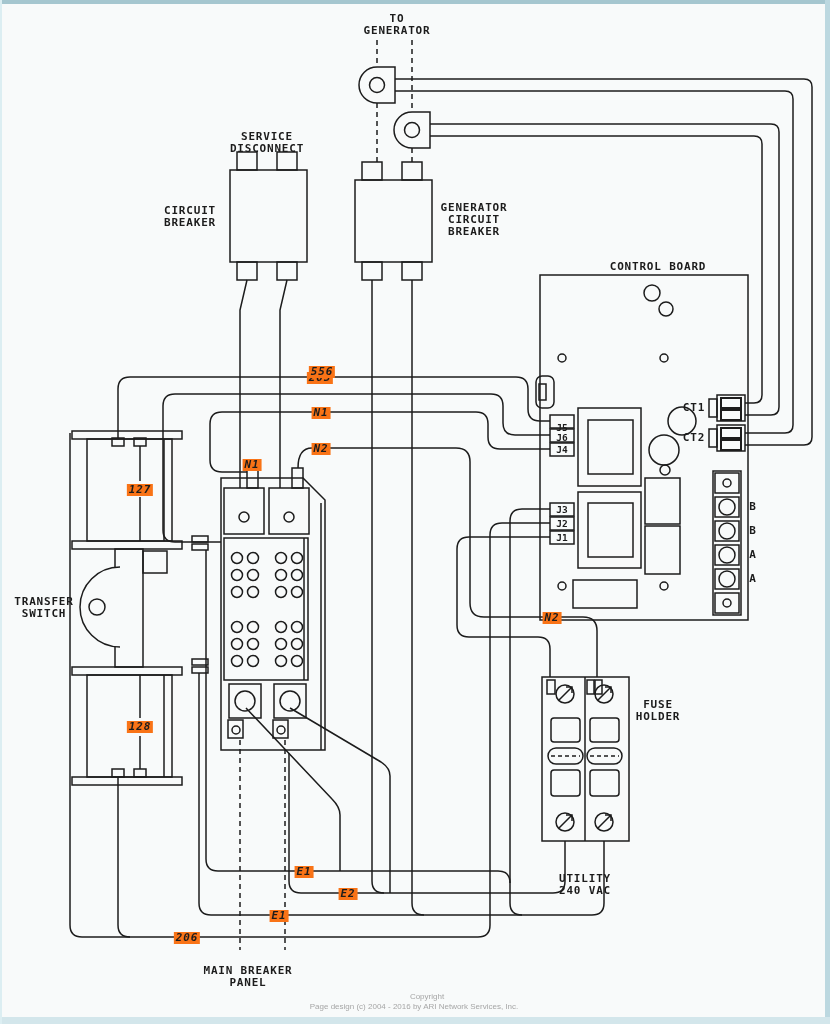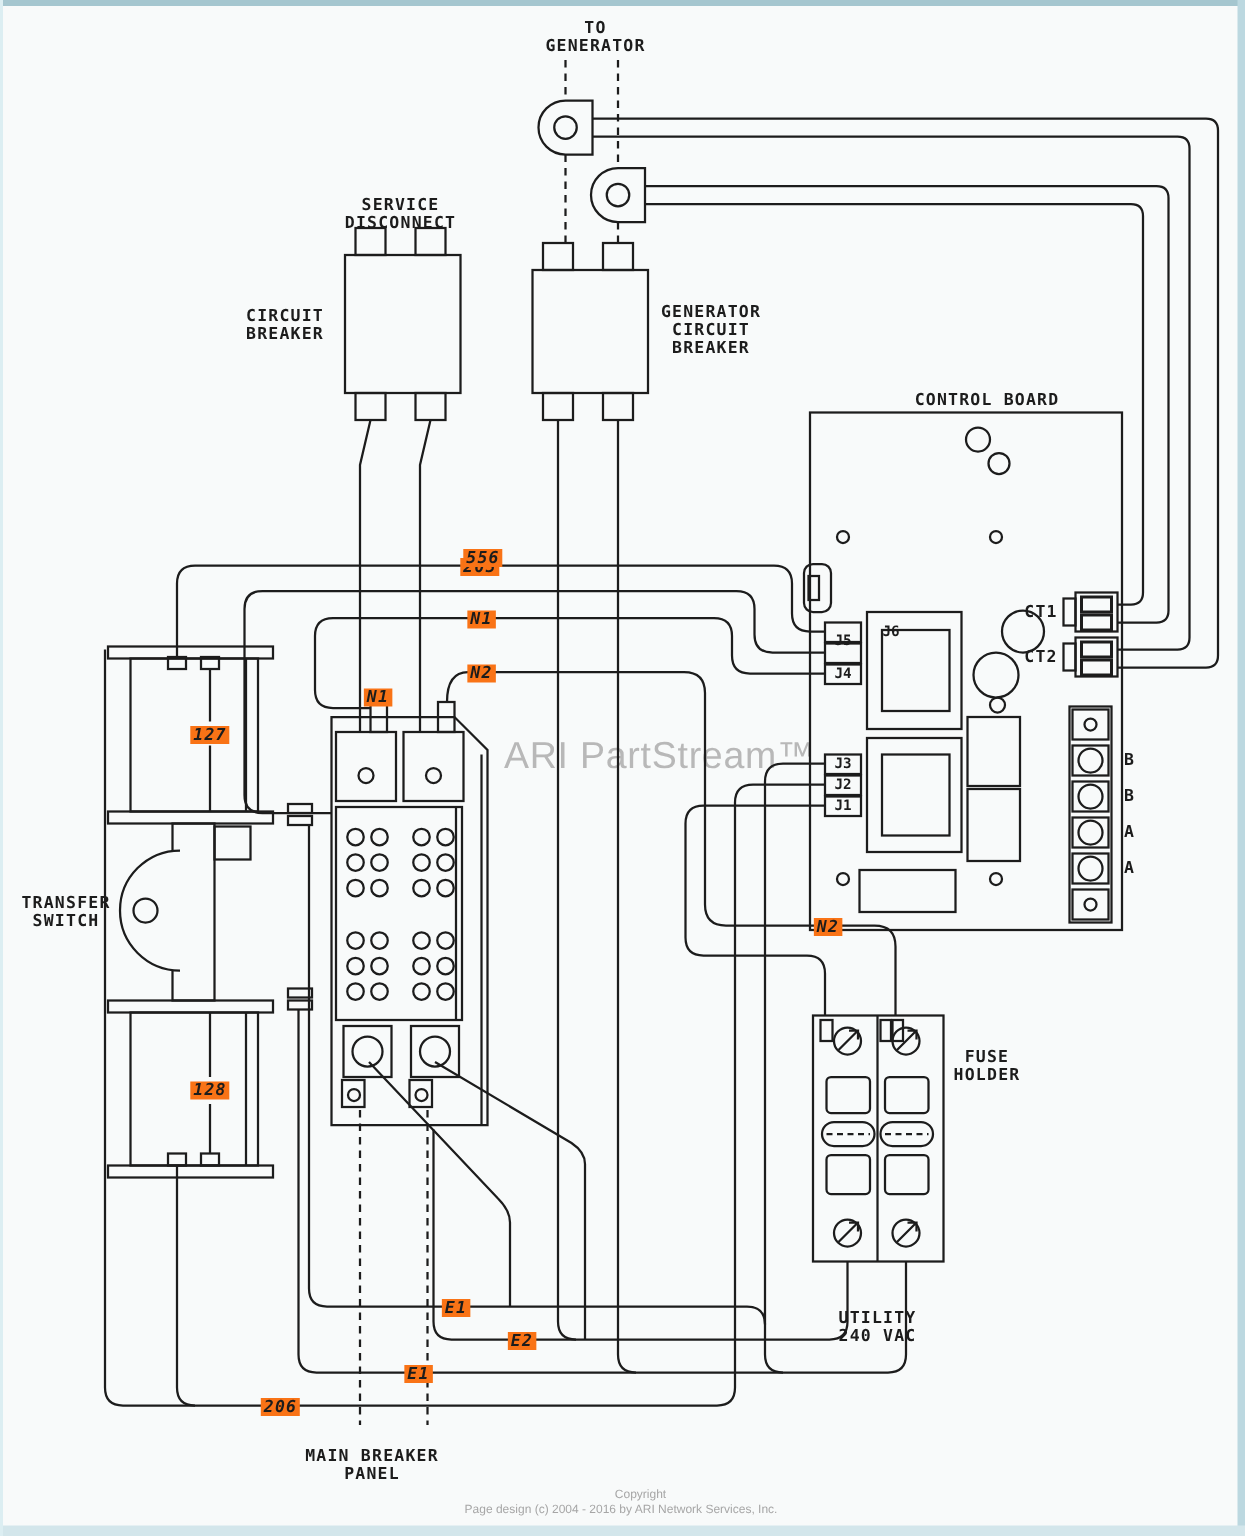--- a/index.html
+++ b/index.html
@@ -23,21 +23,20 @@
      font-family:"Liberation Sans",sans-serif;font-weight:bold;font-size:29px;
      color:#2c3a96;white-space:pre;}
   .copyright{position:absolute;transform:translate(-50%,-50%);z-index:3;
      font-family:"Liberation Sans",sans-serif;font-size:8px;color:#a6a6a6;white-space:pre;}
 </style>
 </head>
 <body>
 
 <div class="stage">
 
-  <div class="watermark">ARI PartStream™</div>
 
   <svg class="wires" width="830" height="1024" viewBox="0 0 830 1024" fill="none" stroke="#1c1c1c" stroke-width="1.5">
 
     <g stroke-dasharray="5 4">
       <path d="M377,40 V162"></path>
       <path d="M412,40 V162"></path>
       <path d="M240,740 V950"></path>
       <path d="M285,740 V950"></path>
     </g>
 
@@ -269,21 +268,21 @@
   <div class="t mask" style="left:322px;top:372px;">556</div>
   <div class="t mask" style="left:321px;top:413px;">N1</div>
   <div class="t mask" style="left:321px;top:449px;">N2</div>
   <div class="t mask" style="left:252px;top:465px;">N1</div>
   <div class="t mask" style="left:552px;top:618px;">N2</div>
   <div class="t mask" style="left:304px;top:872px;">E1</div>
   <div class="t mask" style="left:348px;top:894px;">E2</div>
   <div class="t mask" style="left:279px;top:916px;">E1</div>
   <div class="t mask" style="left:187px;top:938px;">206</div>
 
-  <div class="t jlbl" style="left:562px;top:422px;margin-left:32px;">J6</div>
+  <div class="t jlbl" style="left:562px;top:438px;">J6</div>
   <div class="t jlbl" style="left:562px;top:428px;text-align:right;">J5</div>
   <div class="t jlbl" style="left:562px;top:450px;">J4</div>
   <div class="t jlbl" style="left:562px;top:510px;">J3</div>
   <div class="t jlbl" style="left:562px;top:524px;">J2</div>
   <div class="t jlbl" style="left:562px;top:538px;">J1</div>
 
   <div class="t" style="left:694px;top:408px;">CT1</div>
   <div class="t" style="left:694px;top:438px;text-align:right;">CT2</div>
 
   <div class="t" style="left:753px;top:507px;">B</div>

